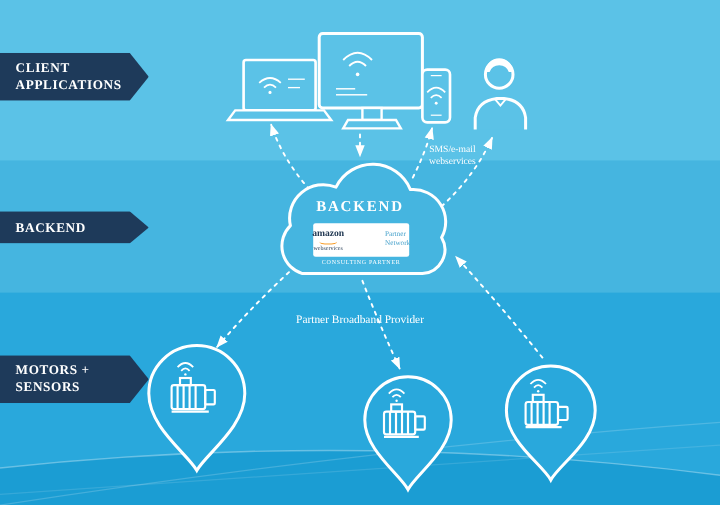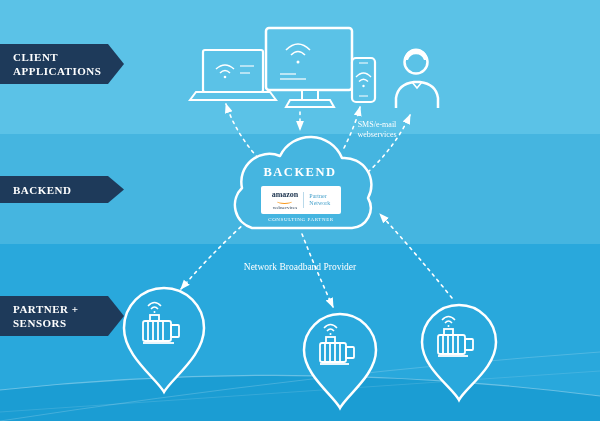--- a/index.html
+++ b/index.html
@@ -21,21 +21,21 @@
   }
   #banner-client{top:44px;width:124px;height:40px;}
   #banner-backend{top:176px;width:124px;height:27px;}
   #banner-motors{top:296px;width:124px;height:40px;}
   #cloud-title{
     position:absolute;left:255px;top:165px;width:90px;text-align:center;
     color:#fff;font-weight:bold;font-size:12.5px;letter-spacing:1.5px;
   }
   #aws-box{
     position:absolute;left:261px;top:186px;width:80px;height:28px;background:#fff;
-    border-radius:2px;display:flex;align-items:center;justify-content:center;gap:5px;
+    border-radius:2px;display:flex;align-items:center;justify-content:center;gap:17px;
   }
   .aws-left{text-align:center;}
   .aws-amazon{font-size:8px;font-weight:bold;color:#233a54;line-height:8px;}
   .aws-smile{width:15px;height:4px;border-bottom:1.6px solid #f7981d;border-radius:50%;margin:0 auto 1px auto;}
   .aws-ws{font-size:5px;color:#233a54;line-height:5px;}
   .aws-div{width:1px;height:16px;background:#b9d9ea;}
   .aws-partner{font-size:6px;color:#4aa3cc;line-height:7px;white-space:pre-line;text-align:left;}
   #aws-consulting{
     position:absolute;left:261px;top:217px;width:80px;text-align:center;
     color:#fff;font-size:5px;letter-spacing:.6px;
@@ -194,33 +194,33 @@
         <path d="M 412 82 L 417 88 L 422 82" fill="none" stroke-width="1.6"></path>
         <circle cx="416" cy="62" r="11.5" stroke-width="2.5"></circle>
         <path d="M 404.5 60 A 11.5 11.5 0 0 1 427.5 60 L 424 60 A 8.5 8.5 0 0 0 408 60 Z" fill="#ffffff" stroke="none"></path>
       </g>
     </g>
   </svg>
 
   <div class="banner" id="banner-client">CLIENT
 APPLICATIONS</div>
   <div class="banner" id="banner-backend">BACKEND</div>
-  <div class="banner" id="banner-motors">PARTNER +
+  <div class="banner" id="banner-motors">MOTORS +
 SENSORS</div>
 
   <div id="cloud-title">BACKEND</div>
   <div id="aws-box">
     <div class="aws-left">
       <div class="aws-amazon">amazon</div>
       <div class="aws-smile"></div>
       <div class="aws-ws">webservices</div>
     </div>
     <div class="aws-div"></div>
     <div class="aws-partner">Partner
 Network</div>
   </div>
   <div id="aws-consulting">CONSULTING PARTNER</div>
 
   <div id="sms-note">SMS/e-mail
 webservices</div>
-  <div id="broadband-note">Network Broadband Provider</div>
+  <div id="broadband-note">Partner Broadband Provider</div>
 
 </div>
 
 </body></html>

